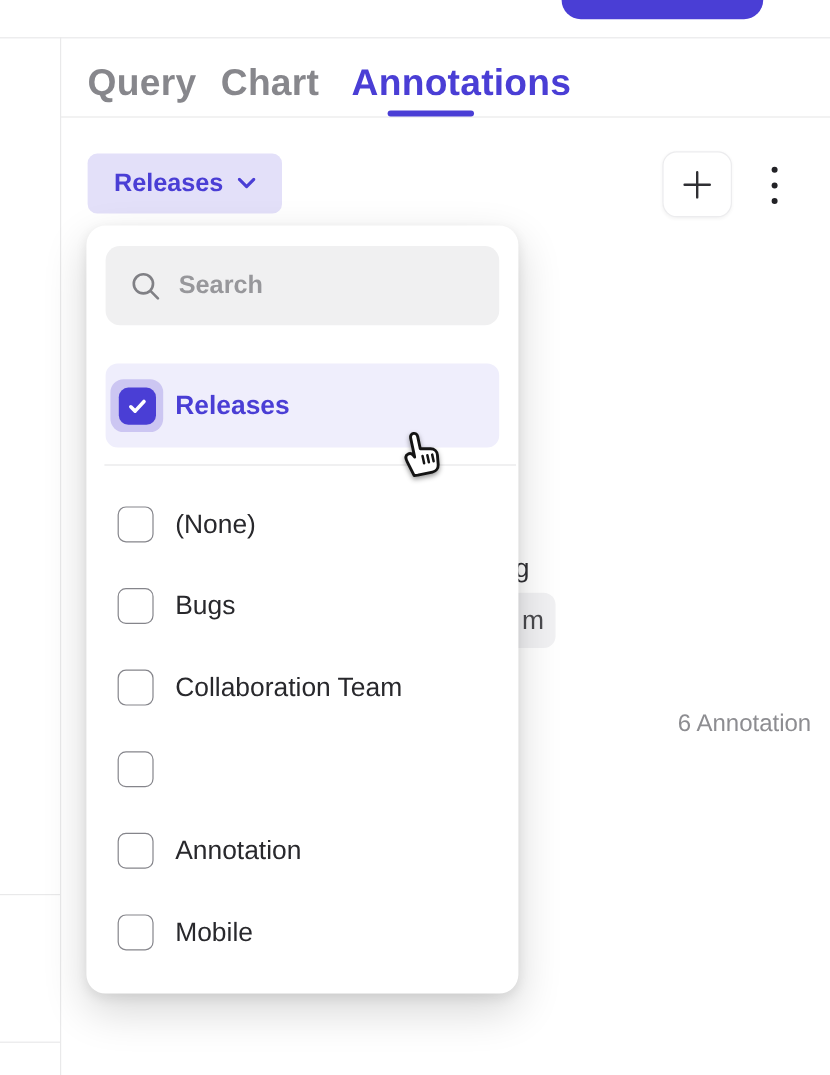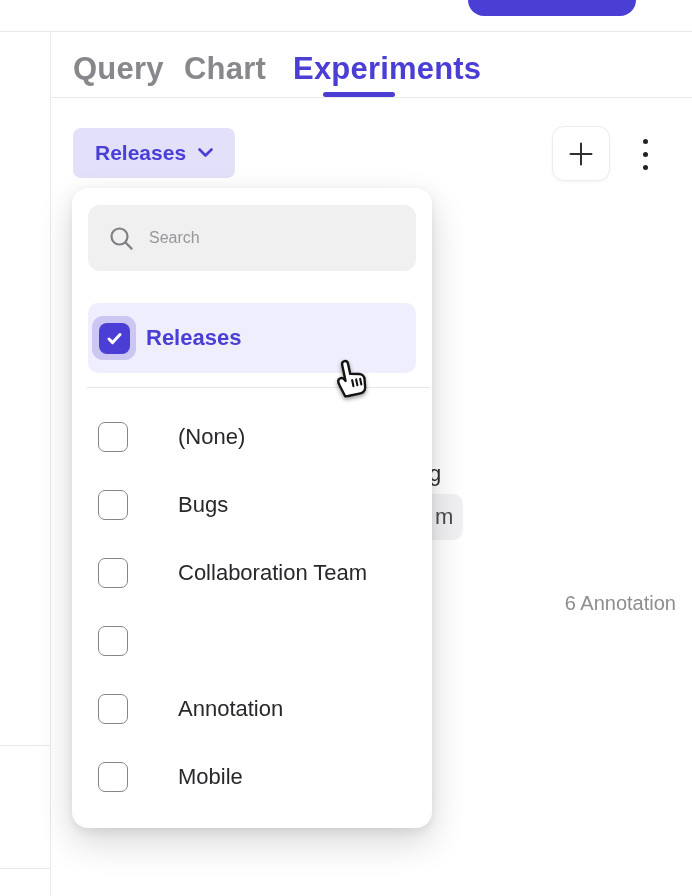--- a/index.html
+++ b/index.html
@@ -47,53 +47,53 @@
   .count{position:absolute;right:16px;font-size:20px;color:var(--count-gray);z-index:1;}
   .count-top{top:230px;}
   .count-bottom{top:592px;}
   .frag-text{position:absolute;left:429px;top:461px;font-size:22px;font-weight:500;color:#2f2f33;z-index:1;}
   .frag-chip{position:absolute;left:422px;top:494px;width:41px;height:46px;background:#f1f1f3;border-radius:10px;z-index:1;display:flex;align-items:center;}
   .frag-chip span{font-size:22px;color:#4a4a4e;padding-left:13px;}
 
   
   .dropdown{position:absolute;left:72px;top:188px;width:360px;height:640px;background:#fff;border-radius:16px;box-shadow:0 14px 36px rgba(0,0,0,.16),0 3px 10px rgba(0,0,0,.08);z-index:5;}
   .search-box{position:absolute;left:16px;top:17px;width:328px;height:66px;border-radius:12px;background:#f0f0f1;display:flex;align-items:center;padding:0 14px 0 20px;gap:14px;}
-  .search-box input{flex:1;background:transparent;border:none;outline:none;font-family:inherit;font-size:16px;color:#333;min-width:0;}
+  .search-box input{flex:1;background:transparent;border:none;outline:none;font-family:inherit;font-size:21px;color:#333;min-width:0;font-weight:bold;}
   .search-box input::placeholder{color:var(--placeholder-gray);opacity:1;}
 
   .selected-row{position:absolute;left:16px;top:115px;width:328px;height:70px;border-radius:10px;background:var(--selected-row-bg);display:flex;align-items:center;cursor:pointer;}
   .cb-halo{width:44px;height:44px;margin-left:4px;border-radius:11px;background:var(--checkbox-halo);display:flex;align-items:center;justify-content:center;flex:none;}
   .cb-checked{width:31px;height:31px;border-radius:8px;background:var(--brand-purple);display:flex;align-items:center;justify-content:center;}
   .selected-row .lbl{margin-left:10px;font-size:22px;font-weight:600;color:var(--brand-purple);}
 
   .dd-divider{position:absolute;left:15px;right:2px;top:199px;height:1px;background:#e6e6e8;}
 
   .options{position:absolute;left:0;top:215px;width:100%;}
   .opt-row{height:68px;display:flex;align-items:center;padding-left:26px;gap:18px;cursor:pointer;}
   .cb-empty{width:30px;height:30px;border:1.5px solid #85858b;border-radius:7px;background:#fff;flex:none;}
-  .opt-label{font-size:22px;font-weight:500;color:var(--text-dark);margin-left:32px;}
+  .opt-label{font-size:22px;font-weight:500;color:var(--text-dark);}
 
   
   .cursor{position:absolute;left:324px;top:351px;z-index:20;filter:drop-shadow(0 2px 2px rgba(0,0,0,.4));pointer-events:none;}
 </style>
 </head>
 <body>
 
 <div class="stage">
 
   <button class="top-cta"></button>
   <div class="hairline-top"></div>
   <div class="vline"></div>
   <div class="rail-divider rail-d1"></div>
   <div class="rail-divider rail-d2"></div>
 
   <div class="tabbar-border"></div>
   <button class="tab query">Query</button>
   <button class="tab chart">Chart</button>
-  <button class="tab annotations active">Experiments</button>
+  <button class="tab annotations active">Annotations</button>
   <div class="tab-underline"></div>
 
   <button class="filter-btn">
     <span class="lbl">Releases</span>
     <span style="display:flex;">
       <svg width="15" height="10" viewBox="0 0 15 10">
           <path d="M1.5 1.5l6 6 6-6" fill="none" stroke="#4a3ed5" stroke-width="2.6" stroke-linecap="round" stroke-linejoin="round"></path>
         </svg>
     </span>
   </button>

